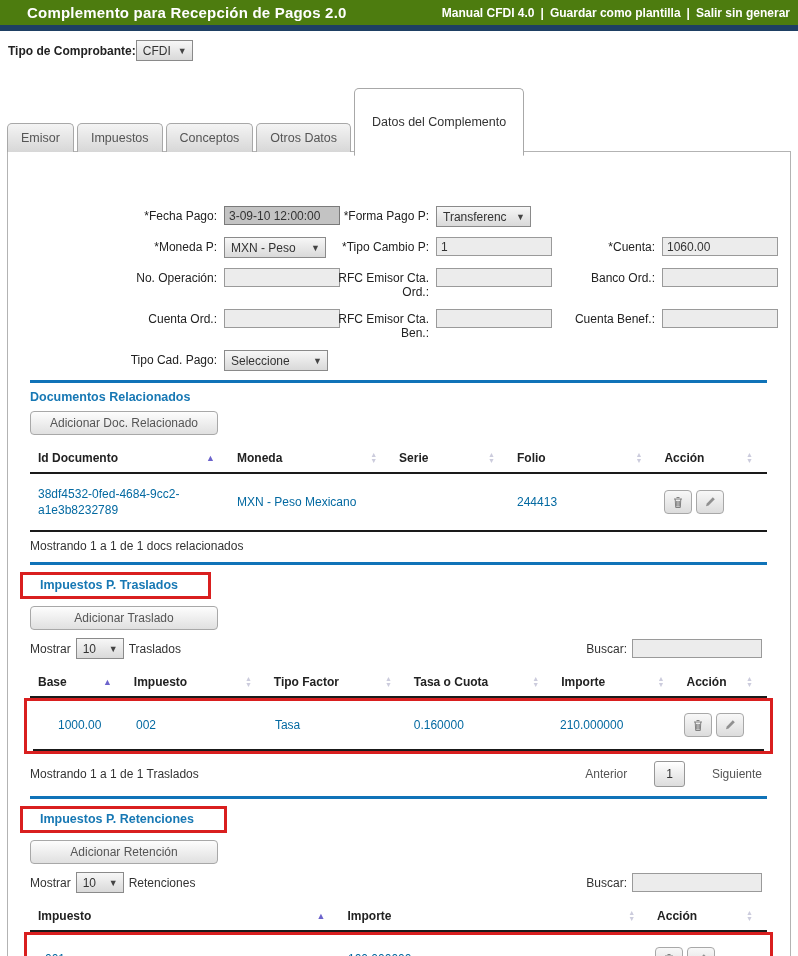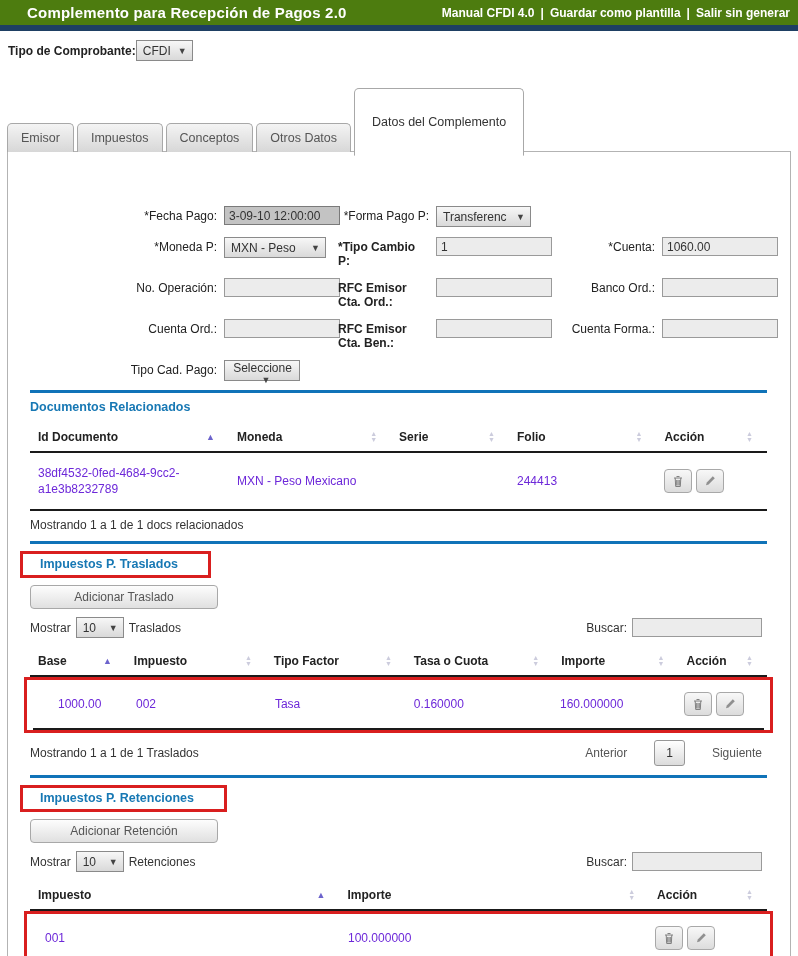--- a/index.html
+++ b/index.html
@@ -29,46 +29,46 @@
          border-bottom:none; border-radius:5px 5px 0 0; padding:7px 13px;
          font-size:12.5px; color:#555; margin-right:3px; cursor:pointer; position:relative; top:1px; }
   .tab.active { background:#fff; color:#333; padding:26px 17px; top:5px; border-bottom:1px solid #fff; }
   
   .panel { margin:0 7px; border:1px solid #b3b3b3; background:#fff;
            height:843px; padding-top:54px; overflow:hidden; position:relative; z-index:1; }
   
   .formgrid { display:grid; grid-template-columns:200px 112px 96px 112px 110px 112px;
               column-gap:2px; row-gap:10px; margin-left:14px; align-items:start; }
   .flabel { text-align:right; padding-right:5px; padding-top:3px; color:#222; line-height:14px; }
-  .flabel.center { text-align:left;font-weight:bold; }
+  .flabel.center { text-align:right; }
   .fin { width:116px; height:19px; border:1px solid #9a9a9a; background:#ececec;
          font-size:12px; padding:0 4px; color:#333; font-family:inherit; }
   .fin.ro { background:#c3c3c3; border-color:#7a7a7a; }
-  .sel.w100 { width:102px; } .sel.w93 { width:95px; } .sel.w90 { width:76px;flex-direction:column; } .sel.w46 { width:48px; }
+  .sel.w100 { width:102px; } .sel.w93 { width:95px; } .sel.w90 { width:104px; } .sel.w46 { width:48px; }
   
   .divider { height:3px; background:#1073b8; width:737px; margin:9px 0 0 22px; }
   .sec-row { margin-top:7px; }
   .sec-head { color:#1778b4; font-weight:bold; font-size:12.5px; margin-left:22px; }
   .sec-box { display:inline-block; border:3px solid #d91f1f; padding:3px 30px 4px 17px; margin-left:12px; }
   .sec-box .sec-head { margin-left:0; }
   .add-btn { display:block; width:188px; height:24px; margin:7px 0 0 22px;
              background:linear-gradient(#fdfdfd,#e0e0e0); border:1px solid #a8a8a8;
              border-radius:4px; font-size:12px; color:#555; font-family:inherit; cursor:pointer; }
   .meta-row { display:flex; justify-content:space-between; align-items:center;
               margin:8px 28px 0 22px; }
   .meta-left { display:flex; align-items:center; gap:5px; }
   .meta-right { display:flex; align-items:center; gap:5px; }
   .buscar-in { width:130px; height:19px; border:1px solid #9a9a9a; background:#ececec;
                font-size:12px; padding:0 4px; font-family:inherit; }
   
   .tbl { width:737px; margin-left:22px; margin-top:10px; }
   .thead { display:flex; align-items:center; padding:6px 0 7px; border-bottom:2px solid #1a1a1a;
            font-weight:bold; color:#222; }
   .th { display:flex; justify-content:space-between; align-items:center; padding:0 14px 0 8px; }
-  .trow { display:flex; align-items:center; padding:12px 0; border-bottom:2px solid #1a1a1a; color:#6d28d9; }
+  .trow { display:flex; align-items:center; padding:12px 0; border-bottom:2px solid #1a1a1a; color:#0369a1; }
   .td { padding:0 10px 0 8px; word-break:break-word; line-height:16px; }
   .sort-asc { color:#6c63cc; font-size:9px; cursor:pointer; }
   .sort-both { display:flex; flex-direction:column; line-height:6px; font-size:7px; color:#ccccdd; cursor:pointer; }
   
   .t-docs .c1{width:27%;} .t-docs .c2{width:22%;} .t-docs .c3{width:16%;}
   .t-docs .c4{width:20%;} .t-docs .c5{width:15%;}
   
   .t-tras .c1{width:13%;} .t-tras .c2{width:19%;} .t-tras .c3{width:19%;}
   .t-tras .c4{width:20%;} .t-tras .c5{width:17%;} .t-tras .c6{width:12%;}
   .t-tras .td.c1{padding-left:25px;}
@@ -147,36 +147,37 @@
     <span><input class="fin" value="" style=""></span>
     <span class="flabel center">RFC Emisor Cta. Ord.:</span>
     <span><input class="fin" value="" style=""></span>
     <span class="flabel">Banco Ord.:</span>
     <span><input class="fin" value="" style=""></span>
 
     <span class="flabel">Cuenta Ord.:</span>
     <span><input class="fin" value="" style=""></span>
     <span class="flabel center">RFC Emisor Cta. Ben.:</span>
     <span><input class="fin" value="" style=""></span>
-    <span class="flabel">Cuenta Forma.:</span>
+    <span class="flabel">Cuenta Benef.:</span>
     <span><input class="fin" value="" style=""></span>
 
     <span class="flabel">Tipo Cad. Pago:</span>
     <span class="sel w90">
       <span>Seleccione</span>
       <span class="chev">▼</span>
     </span>
     <span></span>
       <span></span>
       <span></span>
       <span></span>
   </div>
 
   <div class="divider"></div>
   <div class="sec-row"><span class="sec-head">Documentos Relacionados</span></div>
+  <button class="add-btn">Adicionar Doc. Relacionado</button>
 
   <div class="tbl t-docs">
     <div class="thead">
       <span class="th c1">
           <span>Id Documento</span>
           <span class="sort-asc">▲</span>
         </span>
       <span class="th c2">
           <span>Moneda</span>
           <span class="sort-both">
@@ -293,21 +294,21 @@
             <span>▼</span>
           </span>
         </span>
     </div>
     <div class="annot">
       <div class="trow">
         <span class="td c1">1000.00</span>
         <span class="td c2">002</span>
         <span class="td c3">Tasa</span>
         <span class="td c4">0.160000</span>
-        <span class="td c5">160.000000</span>
+        <span class="td c5">210.000000</span>
         <span class="td c6 action-cell">
           <button class="icon-btn">
             <svg width="12" height="13" viewBox="0 0 12 13">
                 <path d="M2 3h8M4.5 1.5h3M3.2 3l.5 8.5h4.6l.5-8.5M4.7 5v5.5M6 5v5.5M7.3 5v5.5" stroke="#808080" stroke-width="1" fill="none"></path>
               </svg>
           </button>
           <button class="icon-btn">
             <svg width="12" height="12" viewBox="0 0 12 12">
                 <path d="M8.8 1.2l2 2L4.6 9.4l-2.6.8.8-2.6z" fill="#909090"></path>
               </svg>

